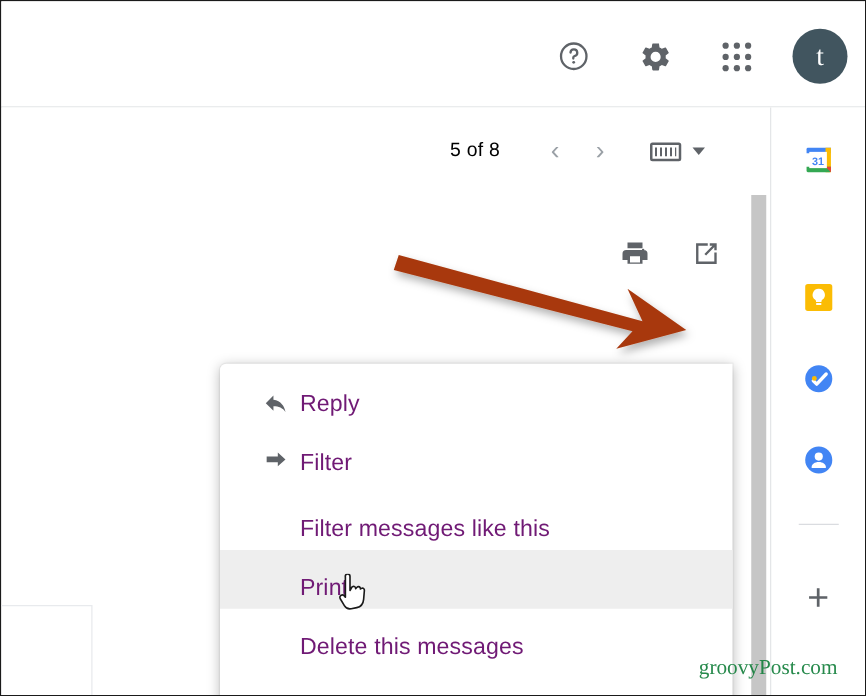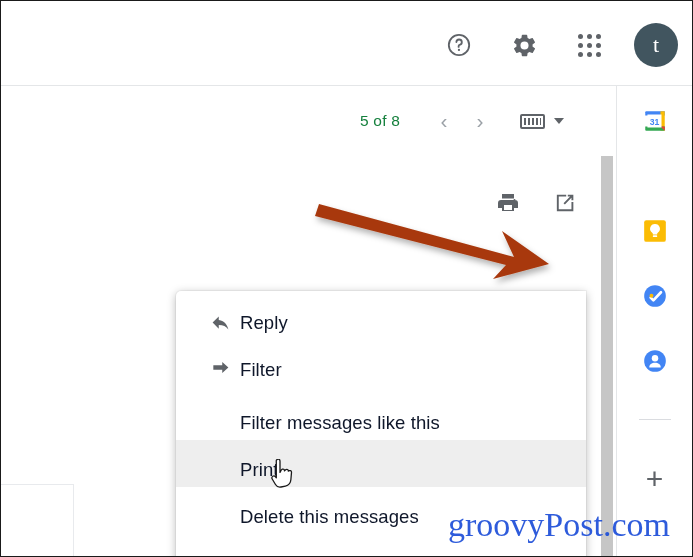--- a/index.html
+++ b/index.html
@@ -19,21 +19,21 @@
   .hicon{width:40px;height:40px;display:flex;align-items:center;justify-content:center;cursor:pointer;}
   .avatar{width:44px;height:44px;border-radius:50%;background:#41555f;color:#fff;
           display:flex;align-items:center;justify-content:center;font-size:22px;
           font-family:"Liberation Serif", serif;cursor:pointer;}
   .grid-dots{display:grid;grid-template-columns:repeat(3,5px);grid-gap:4px;}
   .grid-dots i{width:5px;height:5px;border-radius:50%;background:#5f6368;display:block;}
 
   
   .pagerow{position:absolute;left:0;top:85px;width:615px;height:70px;background:#fff;
            display:flex;align-items:center;justify-content:flex-end;padding-right:52px;box-sizing:border-box;}
-  .pagecount{font-size:15.5px;color:#15803d;letter-spacing:.2px;margin-right:26px;}
+  .pagecount{font-size:15.5px;color:#000000;letter-spacing:.2px;margin-right:26px;}
   .navbtn{width:36px;height:36px;display:flex;align-items:center;justify-content:center;
           color:#9aa0a6;font-size:21px;cursor:pointer;}
   .kbd-wrap{display:flex;align-items:center;margin-left:22px;cursor:pointer;}
   .kbd{width:25px;height:15px;border:2px solid #5f6368;border-radius:2px;position:relative;box-sizing:border-box;}
   .kbd::after{content:"";position:absolute;left:2px;top:2px;right:2px;bottom:2px;
               background:repeating-linear-gradient(90deg,#5f6368 0 2px,transparent 2px 4px);}
   .caret{margin-left:9px;width:0;height:0;border-left:5px solid transparent;border-right:5px solid transparent;border-top:6px solid #5f6368;}
 
   
   .pane{position:absolute;left:0;top:155px;width:600px;bottom:0;background:#fff;}
@@ -48,45 +48,45 @@
   .dotbtn{width:42px;height:42px;border-radius:50%;background:#e8e8e8;display:flex;
           flex-direction:column;align-items:center;justify-content:center;gap:3.5px;cursor:pointer;margin-left:12px;}
   .dotbtn i{width:3.6px;height:3.6px;border-radius:50%;background:#3c4043;display:block;}
 
   
   .scrollbar{position:absolute;left:600px;top:155px;width:12px;bottom:0;background:#c6c6c6;cursor:pointer;}
 
   
   .sidebar{position:absolute;right:0;top:85px;width:75px;bottom:0;background:#fff;border-left:1px solid #e4e6e8;}
   .side-item{position:absolute;left:50%;transform:translateX(-50%);width:40px;height:40px;
-             display:flex;justify-content:center;cursor:pointer;}
+             display:flex;align-items:center;justify-content:center;cursor:pointer;}
   .side-div{position:absolute;left:50%;transform:translateX(-50%);width:32px;height:1px;background:#dadce0;}
   .plusbtn{position:absolute;left:50%;transform:translateX(-50%);width:40px;height:40px;
            display:flex;align-items:center;justify-content:center;color:#5f6368;font-size:30px;
            font-weight:300;line-height:1;cursor:pointer;}
 
   
   .menu{position:absolute;left:175px;top:290px;width:410px;bottom:-10px;background:#fff;
         border-radius:5px 0 0 0;box-shadow:0 2px 10px rgba(0,0,0,.28),0 0 0 1px rgba(0,0,0,.04);
         padding-top:8px;box-sizing:border-box;z-index:20;}
   .mi{height:47px;display:flex;align-items:center;padding-left:34px;cursor:pointer;box-sizing:border-box;}
   .mi.hl{background:#eeeeee;}
   .mi .mi-icon{width:30px;min-width:30px;display:flex;align-items:center;color:#5f6368;}
-  .mi .mi-label{font-size:18.5px;color:#0f172a;letter-spacing:.1px;white-space:nowrap;}
+  .mi .mi-label{font-size:18.5px;color:#701a75;letter-spacing:.1px;white-space:nowrap;}
   .mi.noicon .mi-label{margin-left:30px;margin-top:12px;}
 
   
   .annot{position:absolute;left:300px;top:185px;width:290px;height:110px;z-index:30;pointer-events:none;}
 
   
   .cursor{position:absolute;left:268px;top:458px;width:26px;height:32px;z-index:40;pointer-events:none;}
 
   
   .watermark{position:absolute;right:22px;bottom:12px;font-family:"Liberation Serif", serif;
-             font-size:34px;color:#1d4ed8;opacity:.92;z-index:35;pointer-events:none;white-space:nowrap;}
+             font-size:17px;color:#15803d;opacity:.92;z-index:35;pointer-events:none;white-space:nowrap;}
 </style>
 </head>
 <body>
 
 <div id="root">
 
   <div class="header">
     <div class="header-icons">
 
       <div class="hicon" title="Support">

